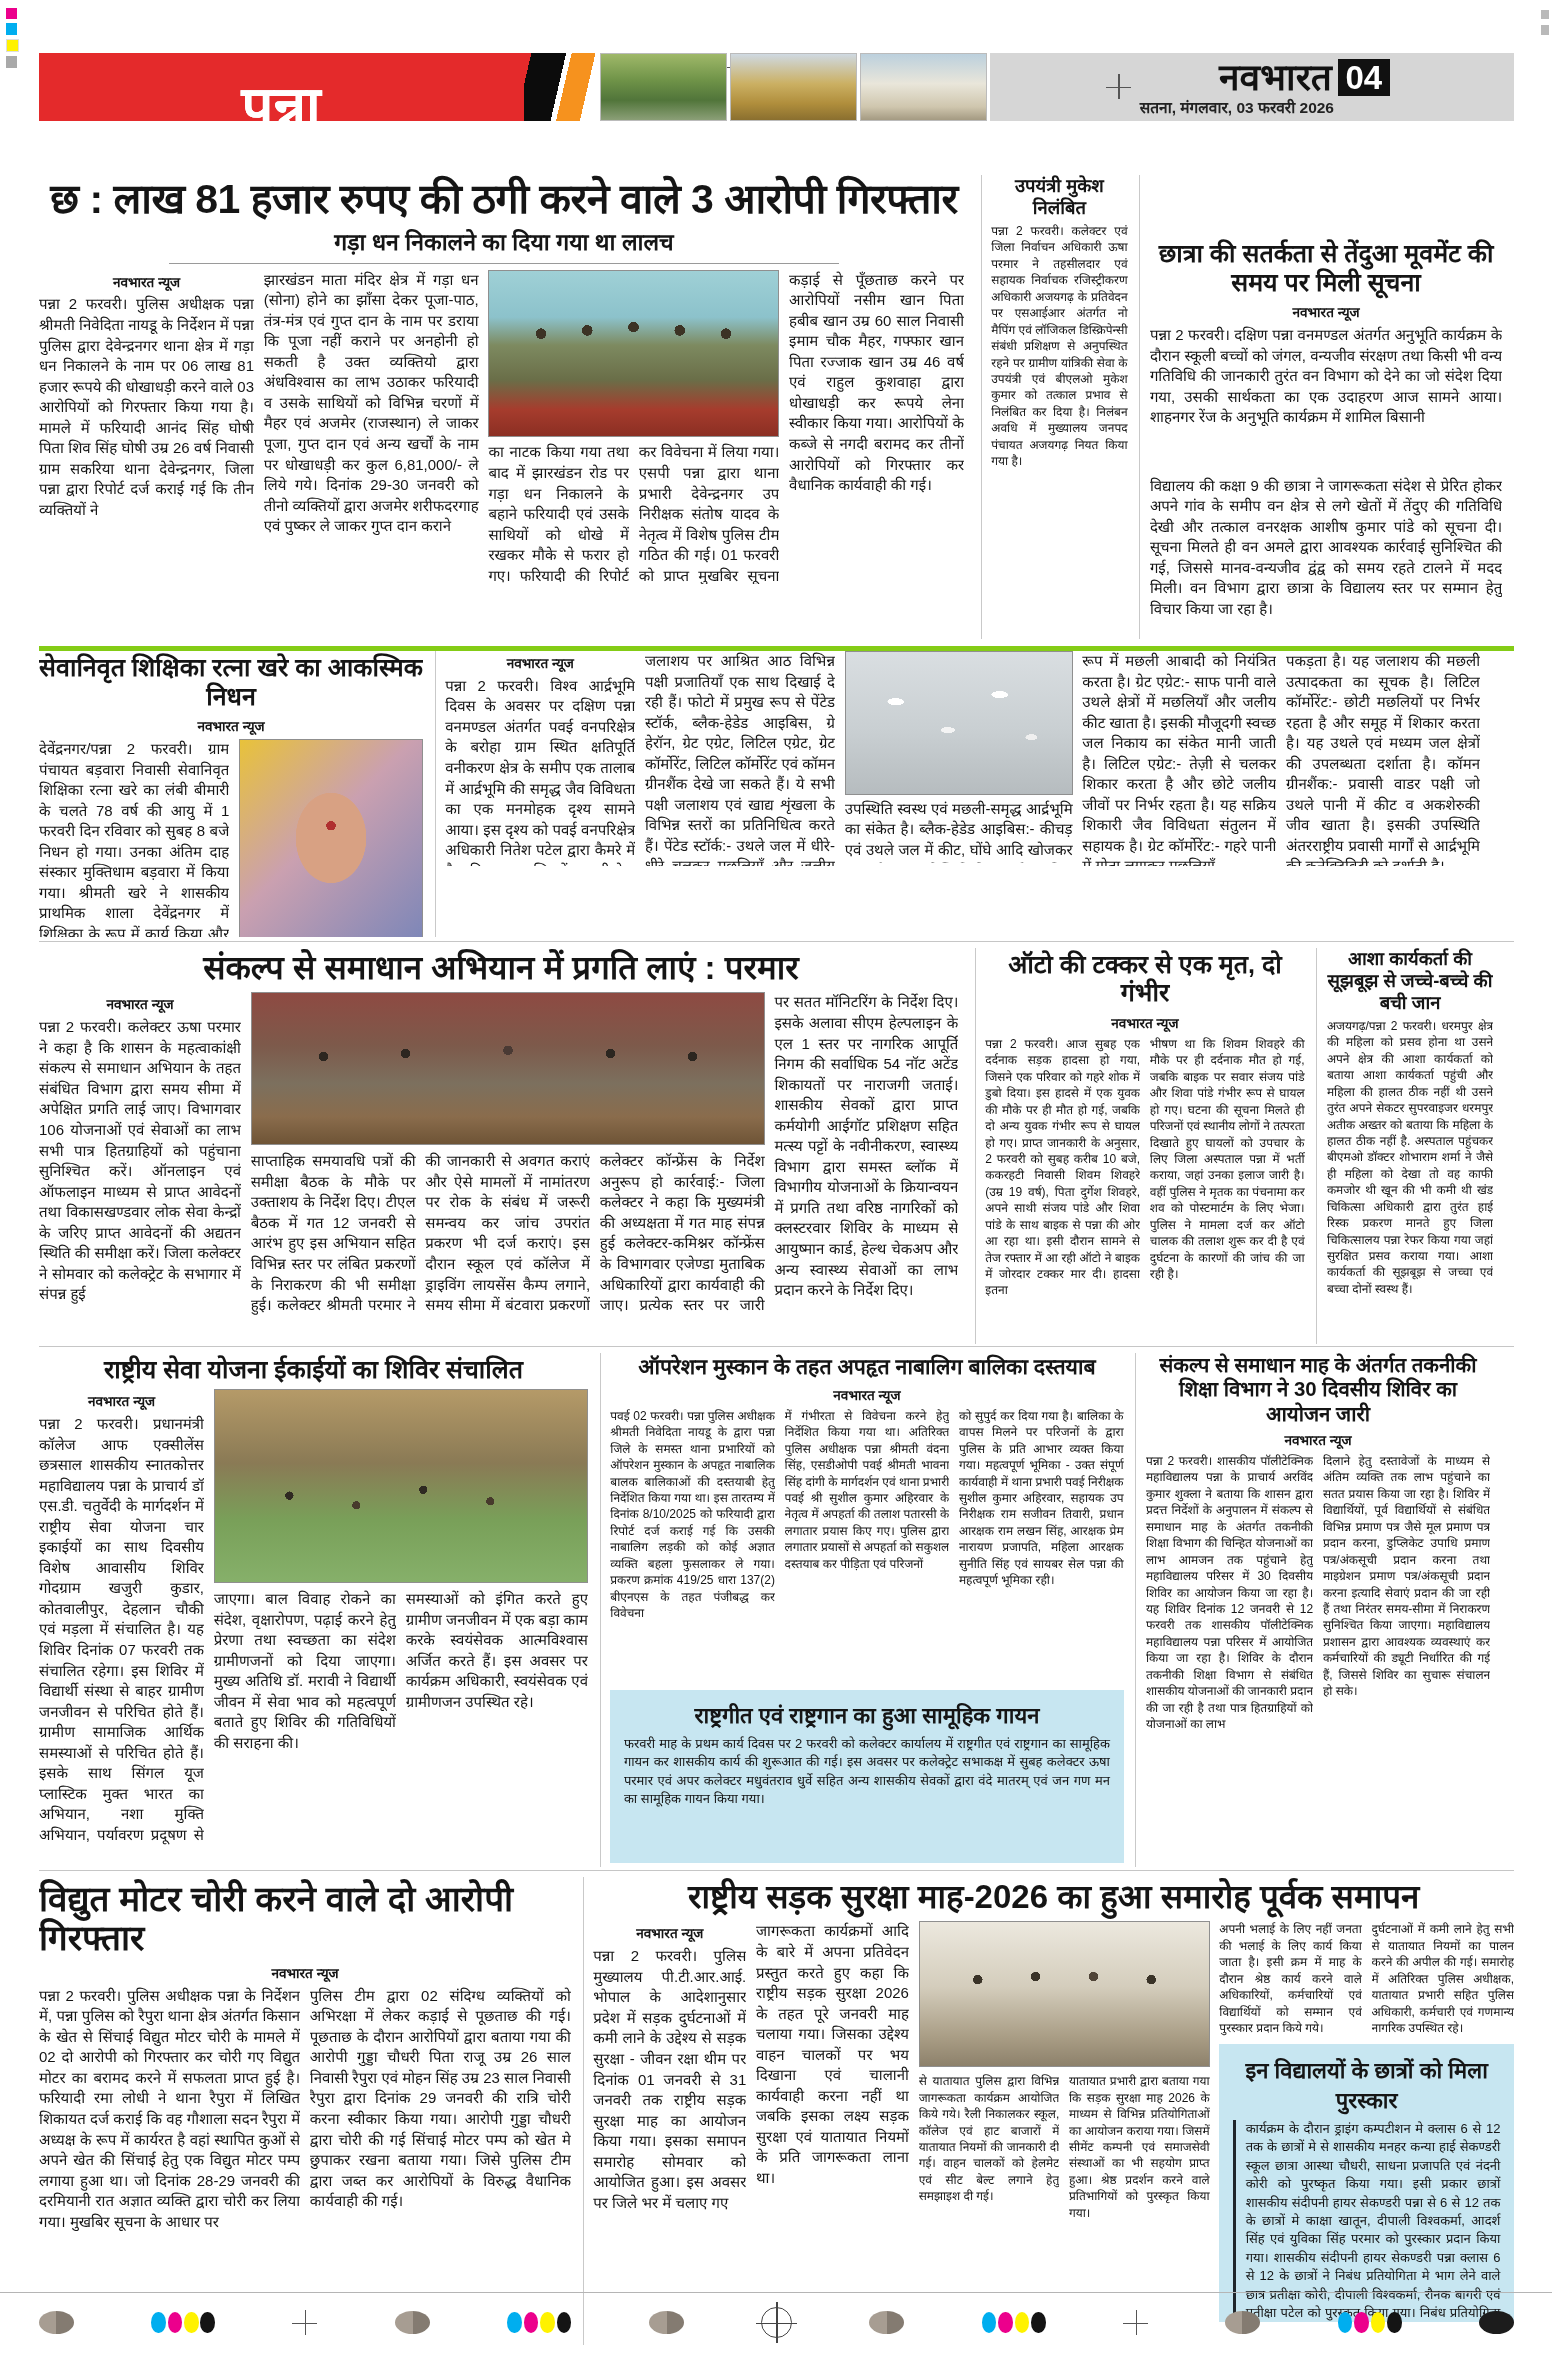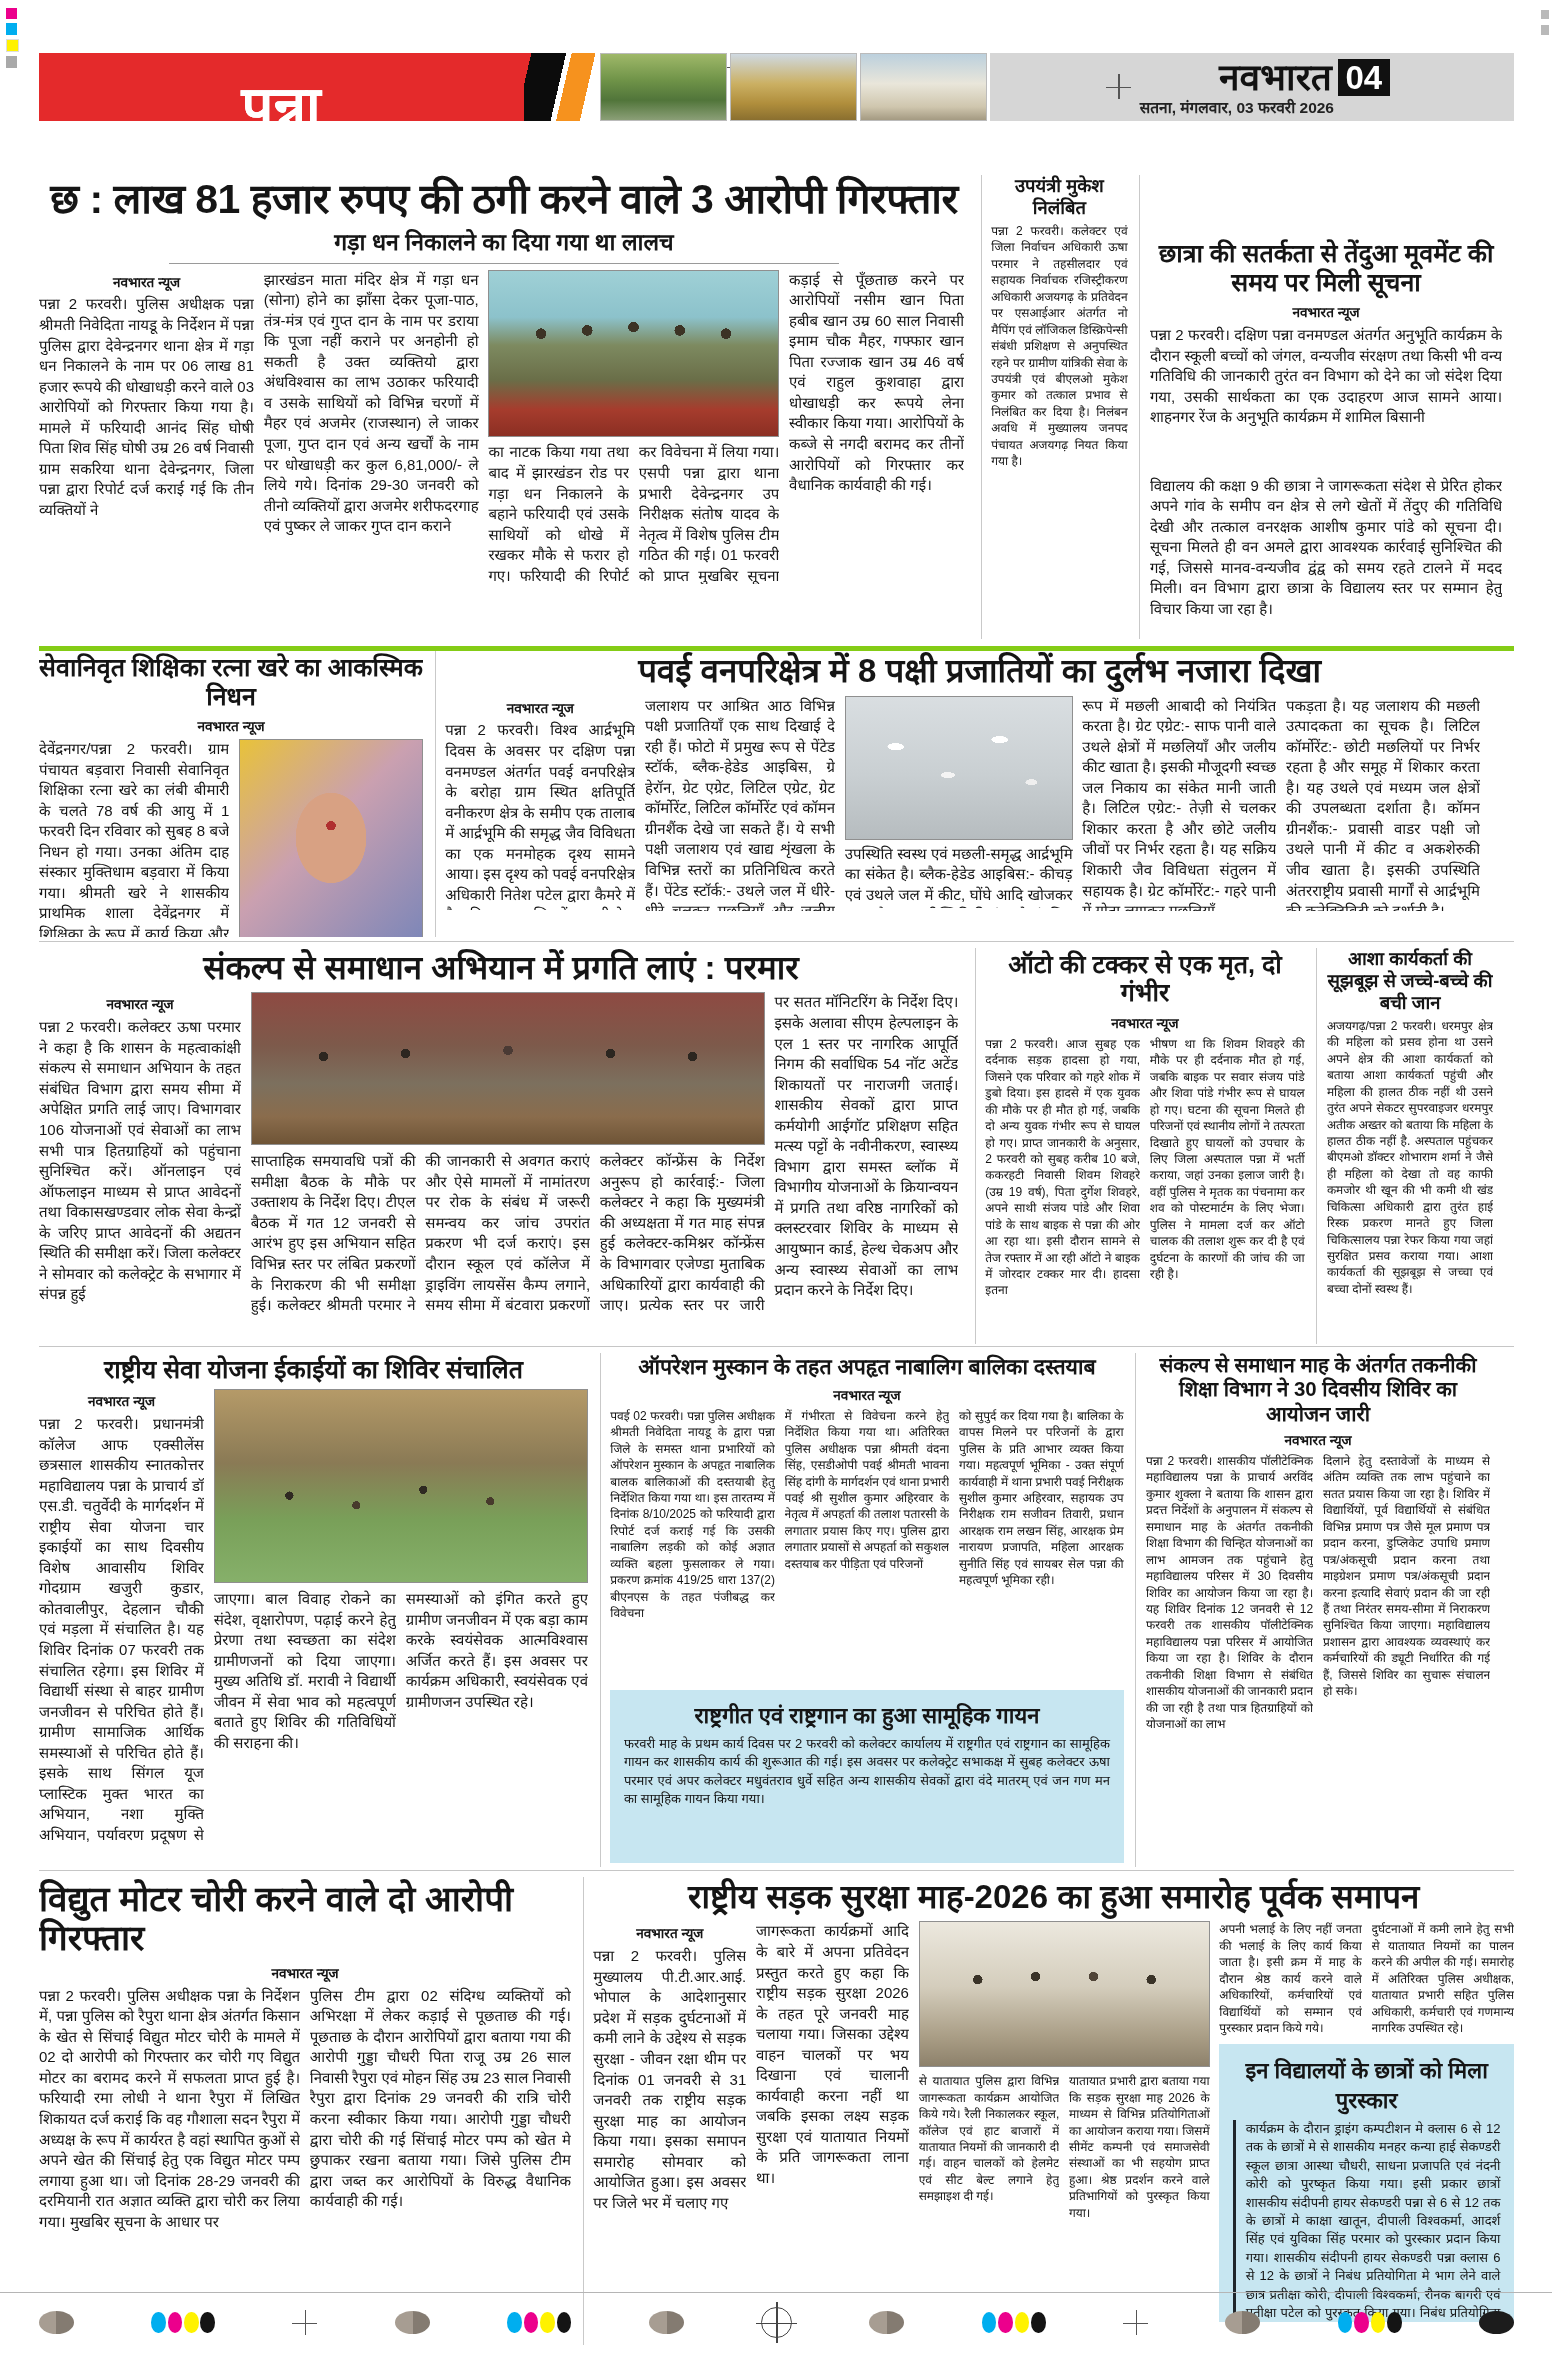--- a/index.html
+++ b/index.html
@@ -177,21 +177,20 @@
       <div class="h-md">सेवानिवृत शिक्षिका रत्ना खरे का आकस्मिक निधन</div>
       <div class="byline">नवभारत न्यूज</div>
       <div class="cols">
         <div class="col" style="height:206px;">देवेंद्रनगर/पन्ना 2 फरवरी। ग्राम पंचायत बड़वारा निवासी सेवानिवृत शिक्षिका रत्ना खरे का लंबी बीमारी के चलते 78 वर्ष की आयु में 1 फरवरी दिन रविवार को सुबह 8 बजे निधन हो गया। उनका अंतिम दाह संस्कार मुक्तिधाम बड़वारा में किया गया। श्रीमती खरे ने शासकीय प्राथमिक शाला देवेंद्रनगर में शिक्षिका के रूप में कार्य किया और सन</div>
         <div class="photo ph-portrait" style="flex:none;"></div>
       </div>
 
     </div>
 
     <div class="article vsep" style="flex:1;">
-      <div class="h-lg">पवई वनपरिक्षेत्र में 8 पक्षी प्रजातियों का दुर्लभ नजारा दिखा</div>
       <div class="cols" style="height:215px;">
         <div style="width:190px;">
           <div class="byline">नवभारत न्यूज</div>
           <div class="col" style="height:190px;">पन्ना 2 फरवरी। विश्व आर्द्रभूमि दिवस के अवसर पर दक्षिण पन्ना वनमण्डल अंतर्गत पवई वनपरिक्षेत्र के बरोहा ग्राम स्थित क्षतिपूर्ति वनीकरण क्षेत्र के समीप एक तालाब में आर्द्रभूमि की समृद्ध जैव विविधता का एक मनमोहक दृश्य सामने आया। इस दृश्य को पवई वनपरिक्षेत्र अधिकारी नितेश पटेल द्वारा कैमरे में कैद किया गया, जिसमें एक ही फ्रेम में</div>
         </div>
         <div class="col" style="width:190px;flex:none;">जलाशय पर आश्रित आठ विभिन्न पक्षी प्रजातियाँ एक साथ दिखाई दे रही हैं। फोटो में प्रमुख रूप से पेंटेड स्टॉर्क, ब्लैक-हेडेड आइबिस, ग्रे हेरॉन, ग्रेट एग्रेट, लिटिल एग्रेट, ग्रेट कॉर्मोरेंट, लिटिल कॉर्मोरेंट एवं कॉमन ग्रीनशैंक देखे जा सकते हैं। ये सभी पक्षी जलाशय एवं खाद्य शृंखला के विभिन्न स्तरों का प्रतिनिधित्व करते हैं। पेंटेड स्टॉर्क:- उथले जल में धीरे-धीरे चलकर मछलियाँ और जलीय जीव छानकर खाता है। इसकी</div>
         <div style="width:228px;">
           <div class="photo ph-birds"></div>
           <div class="col" style="height:64px;margin-top:3.9px;">उपस्थिति स्वस्थ एवं मछली-समृद्ध आर्द्रभूमि का संकेत है। ब्लैक-हेडेड आइबिस:- कीचड़ एवं उथले जल में कीट, घोंघे आदि खोजकर खाता है। यह पारिस्थितिकी तंत्र को संतुलित रखता है। ग्रे हेरॉन:- स्थिर खड़े रहकर मछलियाँ एवं मेंढक पकड़ता है। यह जलाशय में शीर्ष शिकारी के</div>
         </div>

